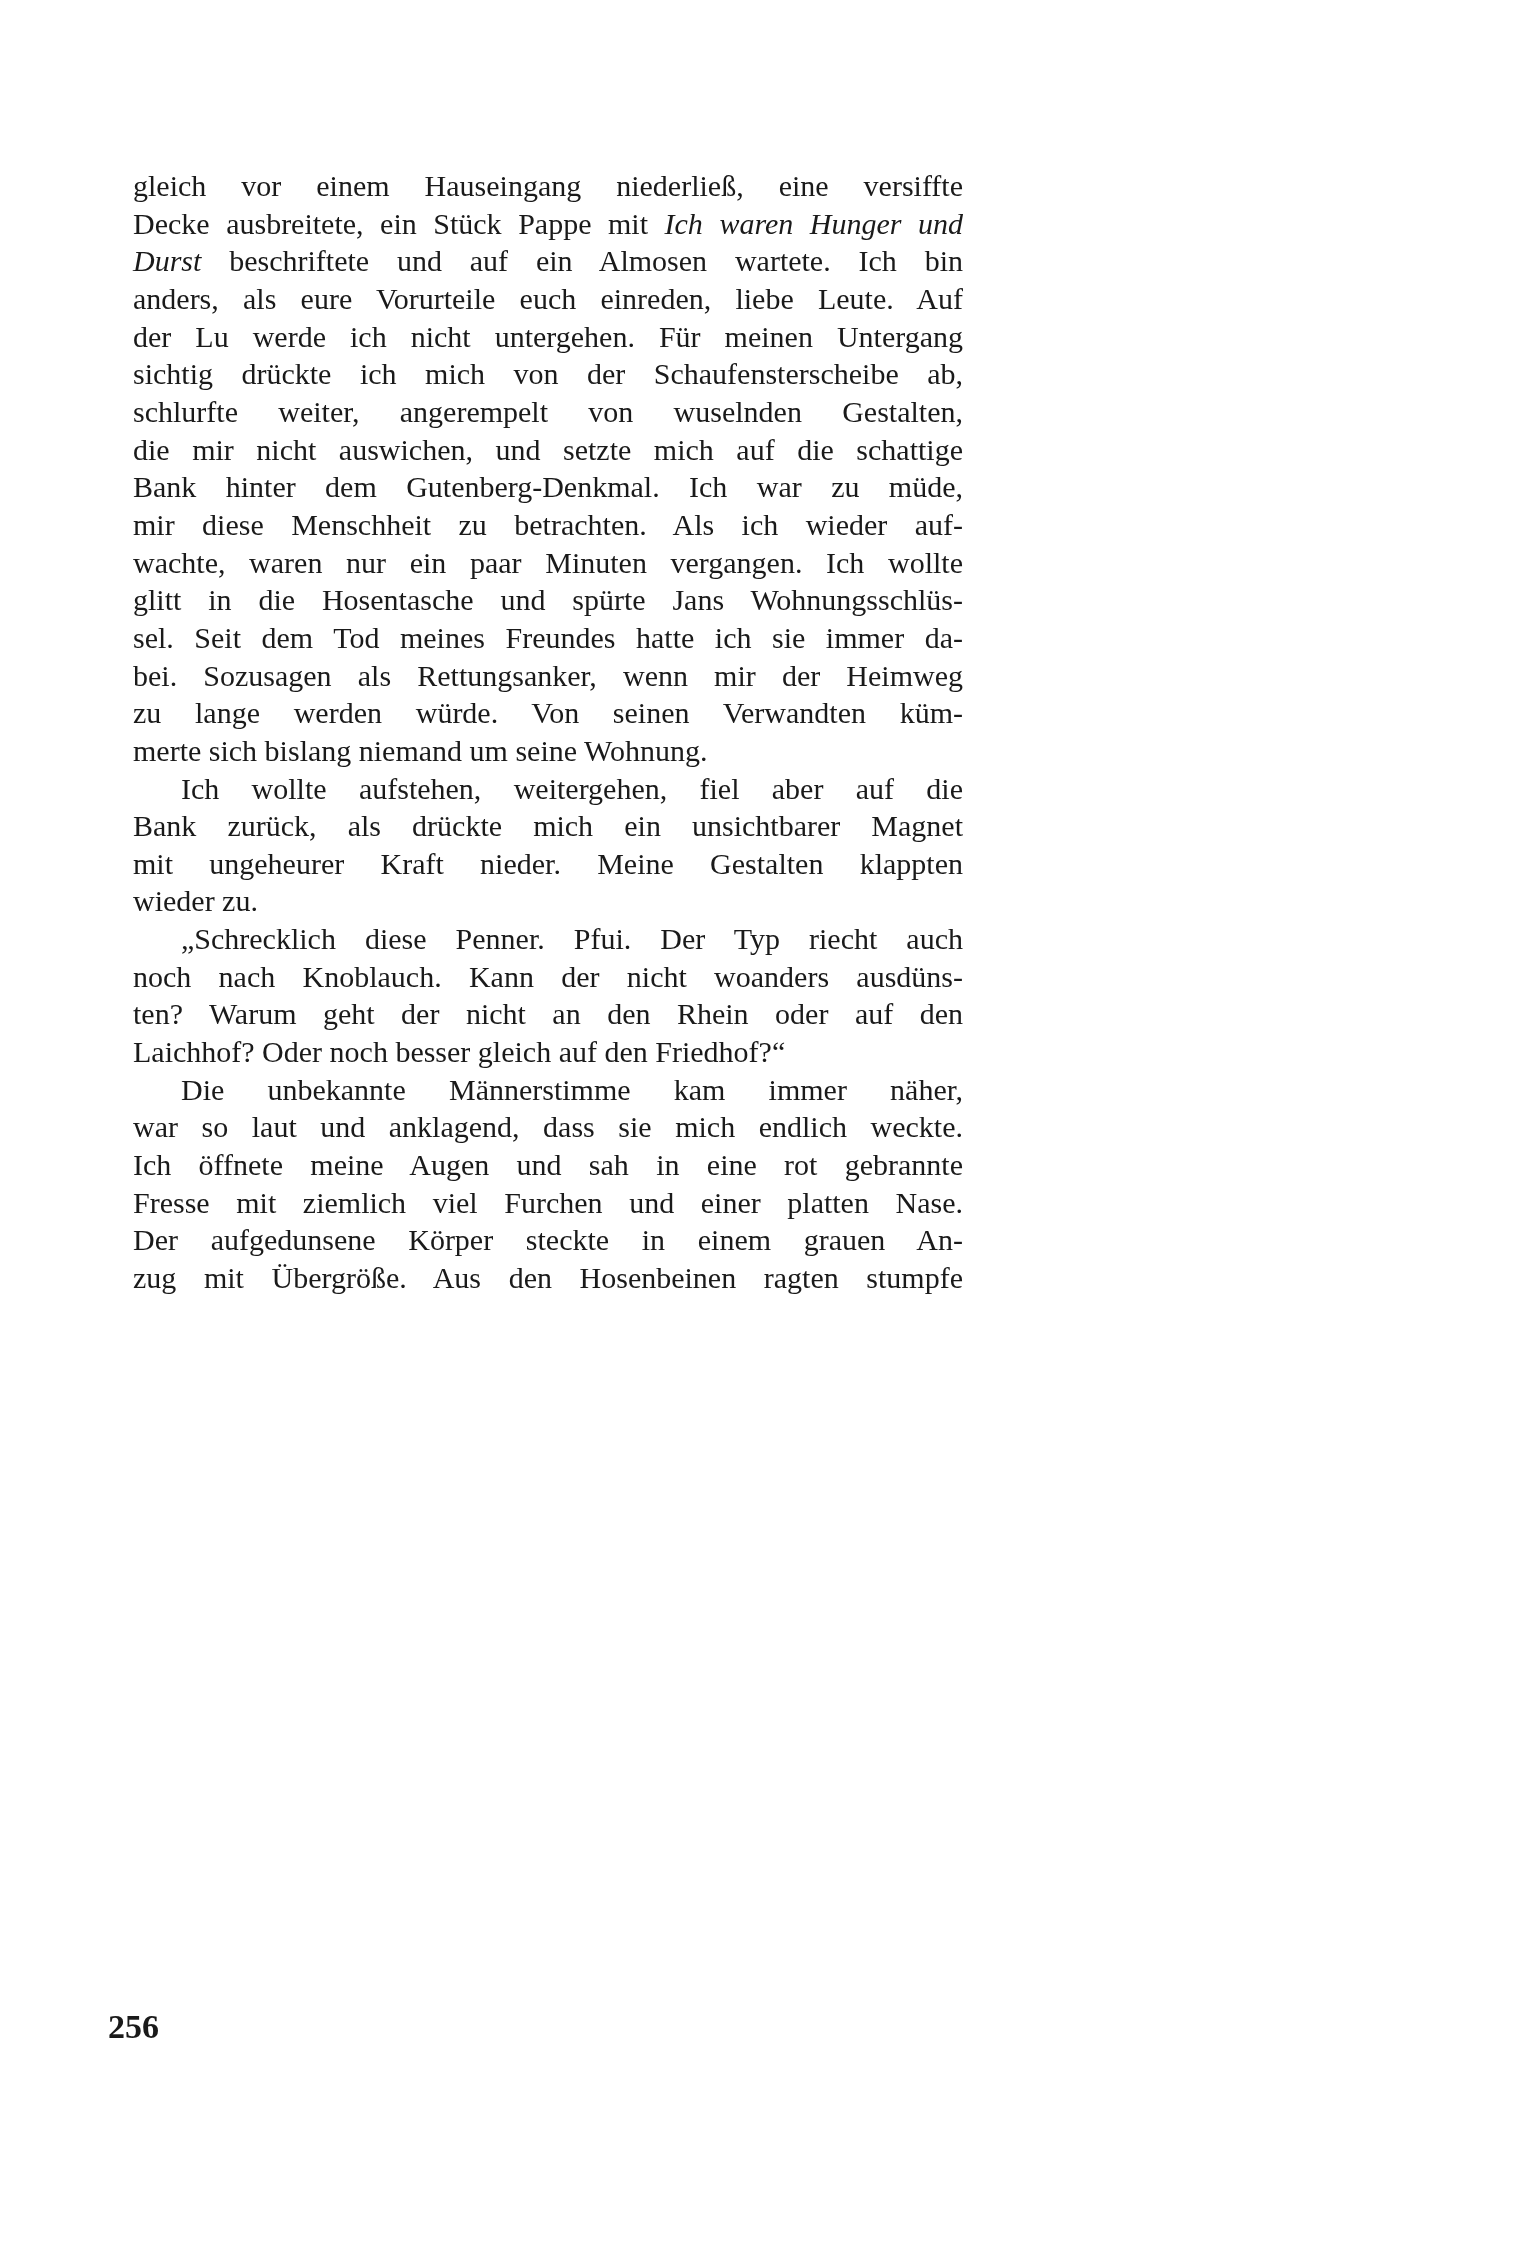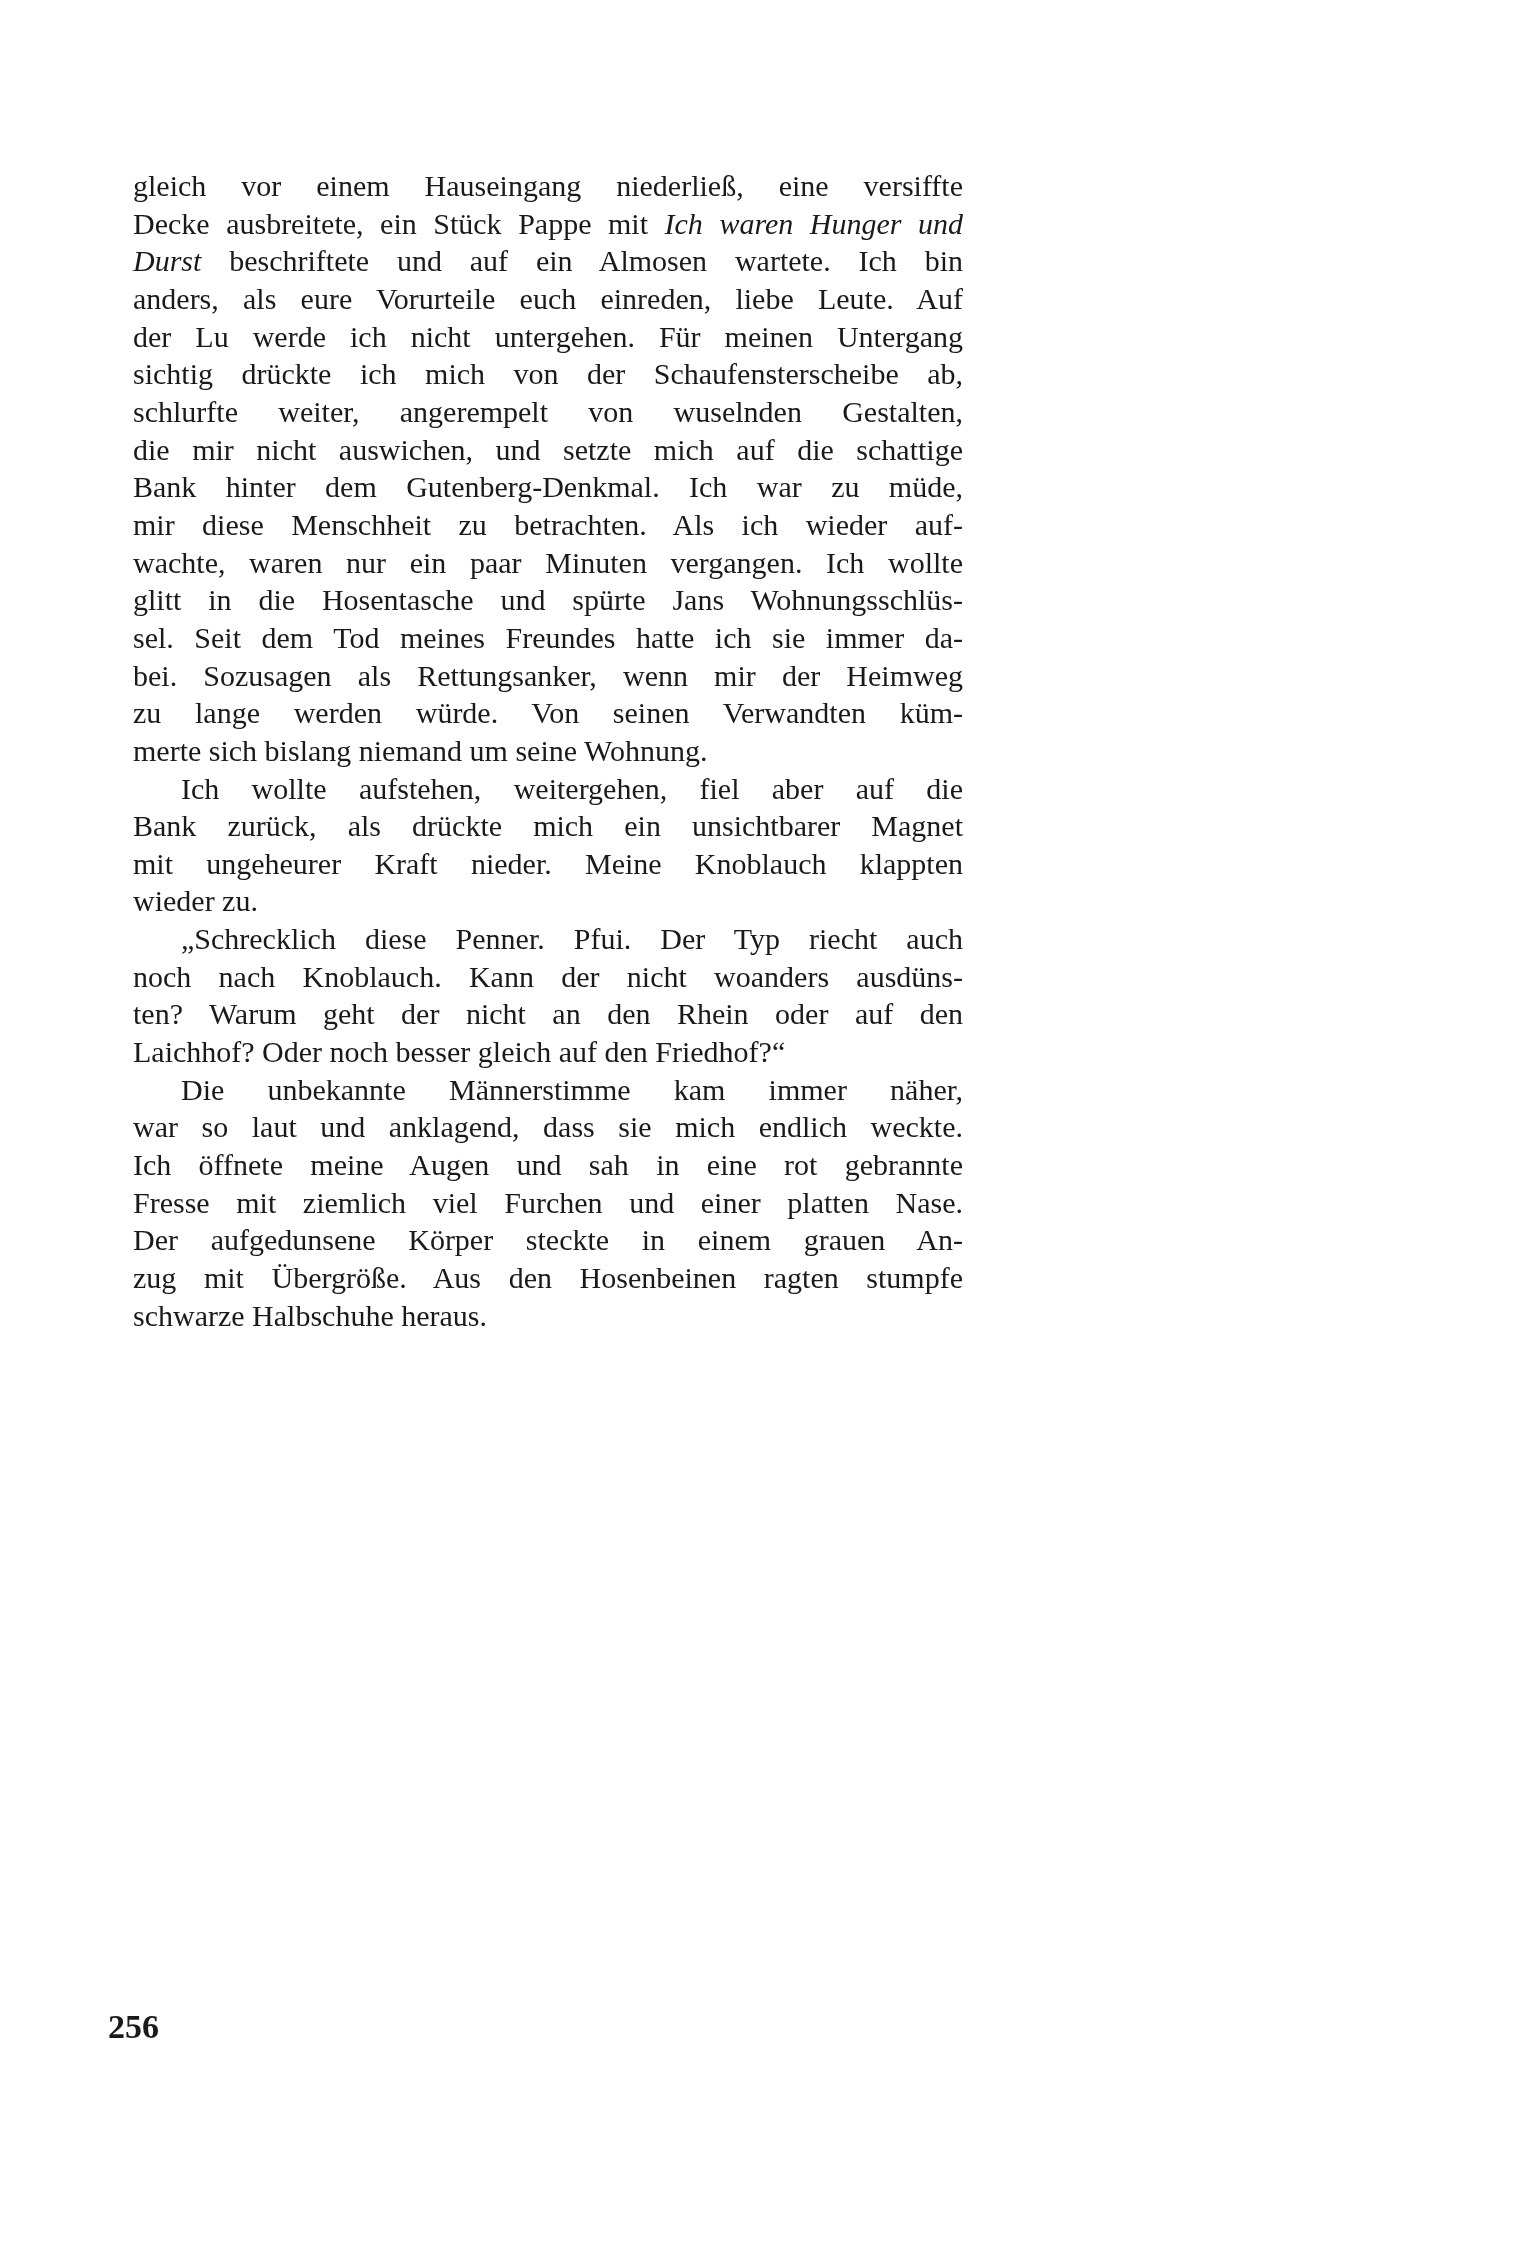--- a/index.html
+++ b/index.html
@@ -67,28 +67,27 @@
       <div class="line"><span>Bank hinter dem Gutenberg-Denkmal. Ich war zu müde,</span></div>
       <div class="line"><span>mir diese Menschheit zu betrachten. Als ich wieder auf-</span></div>
       <div class="line"><span>wachte, waren nur ein paar Minuten vergangen. Ich wollte</span></div>
       <div class="line"><span>glitt in die Hosentasche und spürte Jans Wohnungsschlüs-</span></div>
       <div class="line"><span>sel. Seit dem Tod meines Freundes hatte ich sie immer da-</span></div>
       <div class="line"><span>bei. Sozusagen als Rettungsanker, wenn mir der Heimweg</span></div>
       <div class="line"><span>zu lange werden würde. Von seinen Verwandten küm-</span></div>
       <div class="line end"><span>merte sich bislang niemand um seine Wohnung.</span></div>
       <div class="line indent"><span>Ich wollte aufstehen, weitergehen, fiel aber auf die</span></div>
       <div class="line"><span>Bank zurück, als drückte mich ein unsichtbarer Magnet</span></div>
-      <div class="line"><span>mit ungeheurer Kraft nieder. Meine Knoblauch klappten</span></div>
+      <div class="line"><span>mit ungeheurer Kraft nieder. Meine Gestalten klappten</span></div>
       <div class="line end"><span>wieder zu.</span></div>
       <div class="line indent"><span>„Schrecklich diese Penner. Pfui. Der Typ riecht auch</span></div>
       <div class="line"><span>noch nach Knoblauch. Kann der nicht woanders ausdüns-</span></div>
       <div class="line"><span>ten? Warum geht der nicht an den Rhein oder auf den</span></div>
       <div class="line end"><span>Laichhof? Oder noch besser gleich auf den Friedhof?“</span></div>
       <div class="line indent"><span>Die unbekannte Männerstimme kam immer näher,</span></div>
       <div class="line"><span>war so laut und anklagend, dass sie mich endlich weckte.</span></div>
       <div class="line"><span>Ich öffnete meine Augen und sah in eine rot gebrannte</span></div>
       <div class="line"><span>Fresse mit ziemlich viel Furchen und einer platten Nase.</span></div>
       <div class="line"><span>Der aufgedunsene Körper steckte in einem grauen An-</span></div>
       <div class="line"><span>zug mit Übergröße. Aus den Hosenbeinen ragten stumpfe</span></div>
-      <div class="line end"><span>schwarze Halbschuhe heraus.</span></div>
     </div>
   <div class="page-number">256</div>
 </div>
 
 </body></html>

